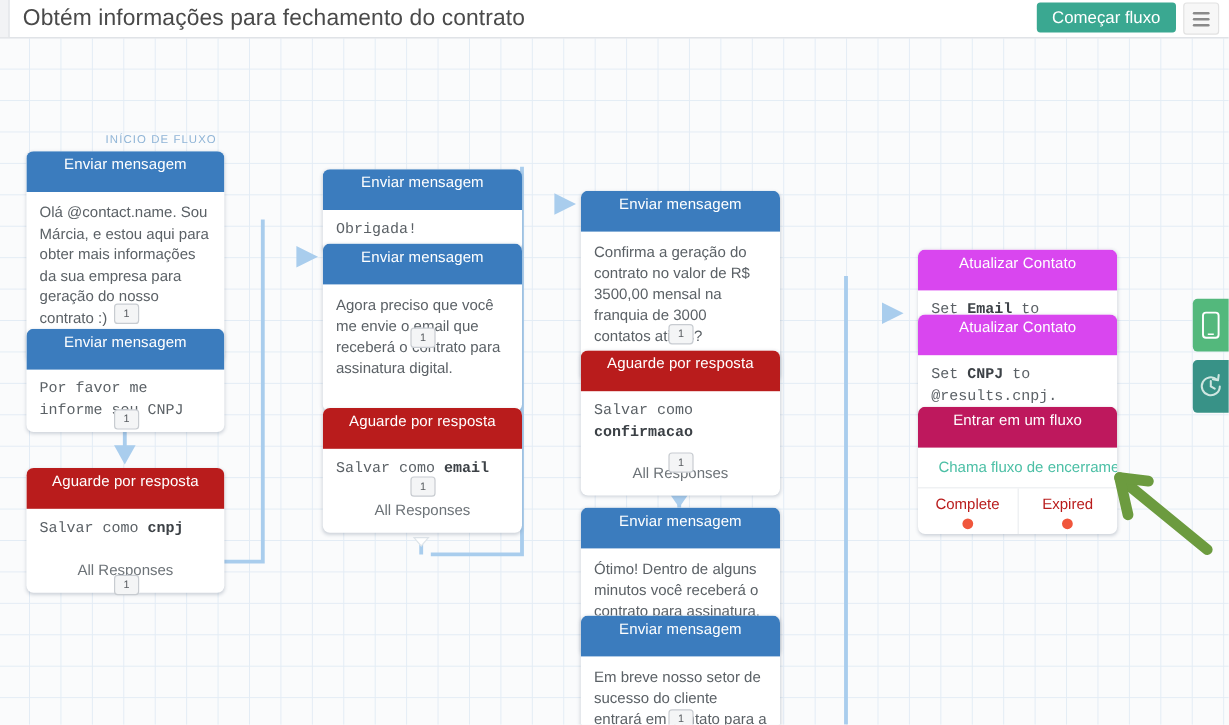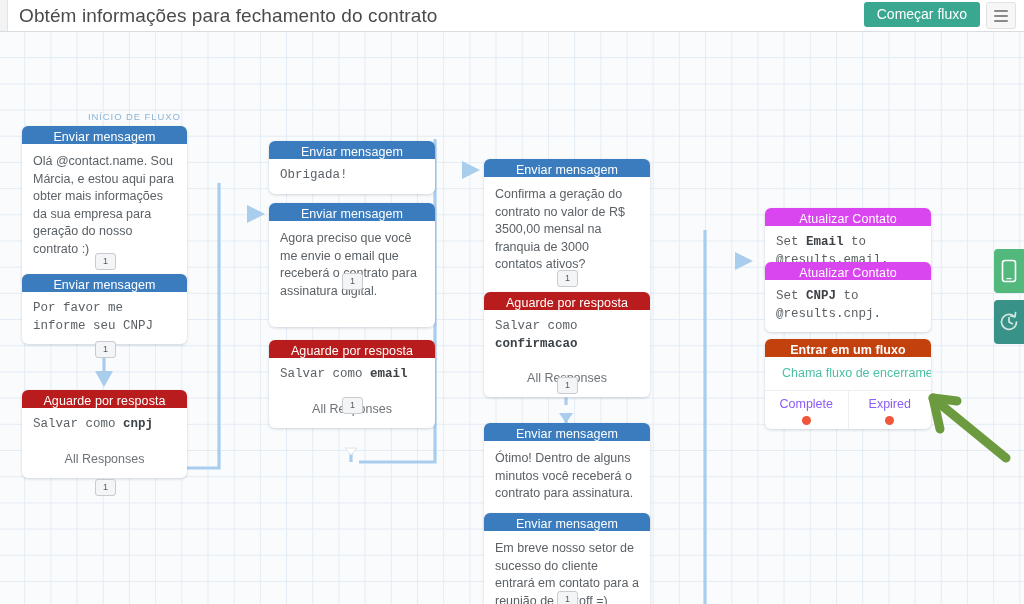--- a/index.html
+++ b/index.html
@@ -64,45 +64,45 @@
 
   
   .card{
     position:absolute;z-index:5;
     background:#ffffff;
     border-radius:6px;
     box-shadow:0 1px 3px rgba(40,60,90,.20);
     overflow:hidden;
   }
   .card-head{
-    height:18px;line-height:22px;text-align:center;
+    height:34px;line-height:22px;text-align:center;
     color:#ffffff;font-size:12.5px;letter-spacing:.1px;
   }
   .h-blue{background:#3b7cbe;}
   .h-navy{background:#b91c1c;}
   .h-teal{background:#d946ef;}
-  .h-pink{background:#c2410c;font-weight:bold;}
+  .h-pink{background:#be185d;}
   .card-body{
     padding:9px 11px 27px 11px;
     font-size:12.5px;color:#5b6166;line-height:17.5px;
   }
   .card-body.tight{padding:8px 11px 9px 11px;font-family:Liberation Mono, monospace;}
   .card-body b{color:#3c4146;font-weight:bold;}
   .resp-row{
     text-align:center;font-size:12.5px;color:#6d7378;
     padding:9px 0 12px 0;
   }
   .flow-link{
     padding:9px 11px 10px 11px;font-size:12.5px;color:#4bbfa5;
     white-space:nowrap;overflow:hidden;text-overflow:ellipsis;
     display:flex;align-items:center;gap:6px;
   }
   .outputs{display:flex;border-top:1px solid #eceef0;}
   .output{
-    flex:1;text-align:center;font-size:12.5px;color:#8b5cf6;
+    flex:1;text-align:center;font-size:12.5px;color:#b91c1c;
     padding:6px 0 4px 0;position:relative;
   }
   .output + .output{border-left:1px solid #eceef0;}
   .dot{
     display:block;width:9px;height:9px;border-radius:50%;
     background:#f0563c;margin:5px auto 0 auto;
   }
   
   #start-label{
     position:absolute;z-index:5;left:88px;top:80px;

